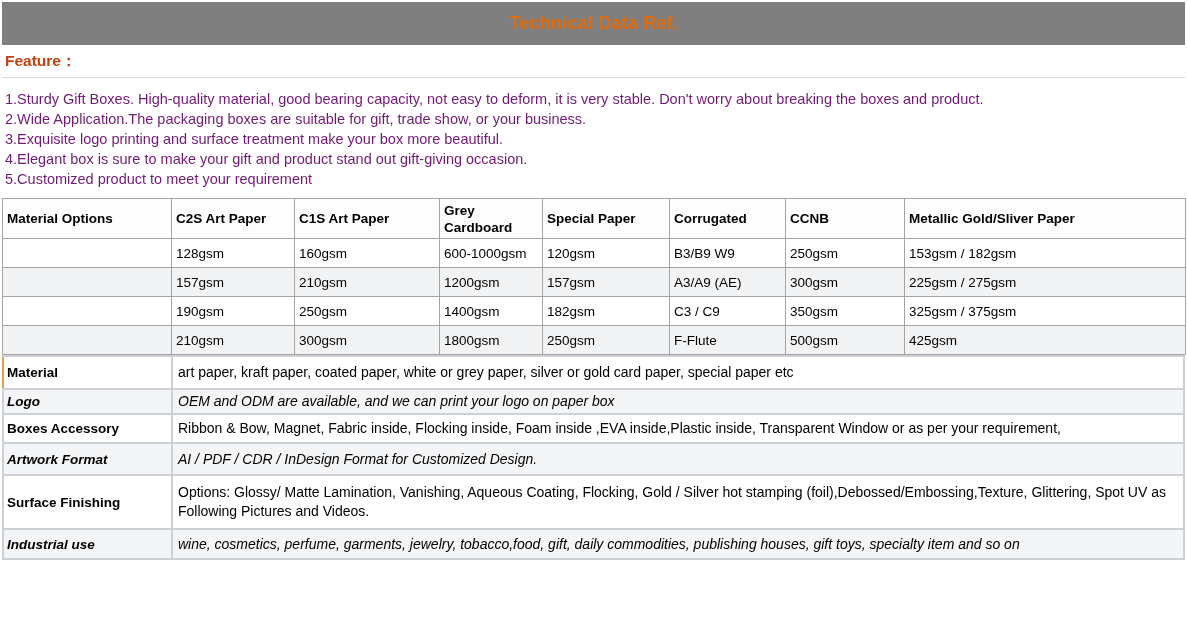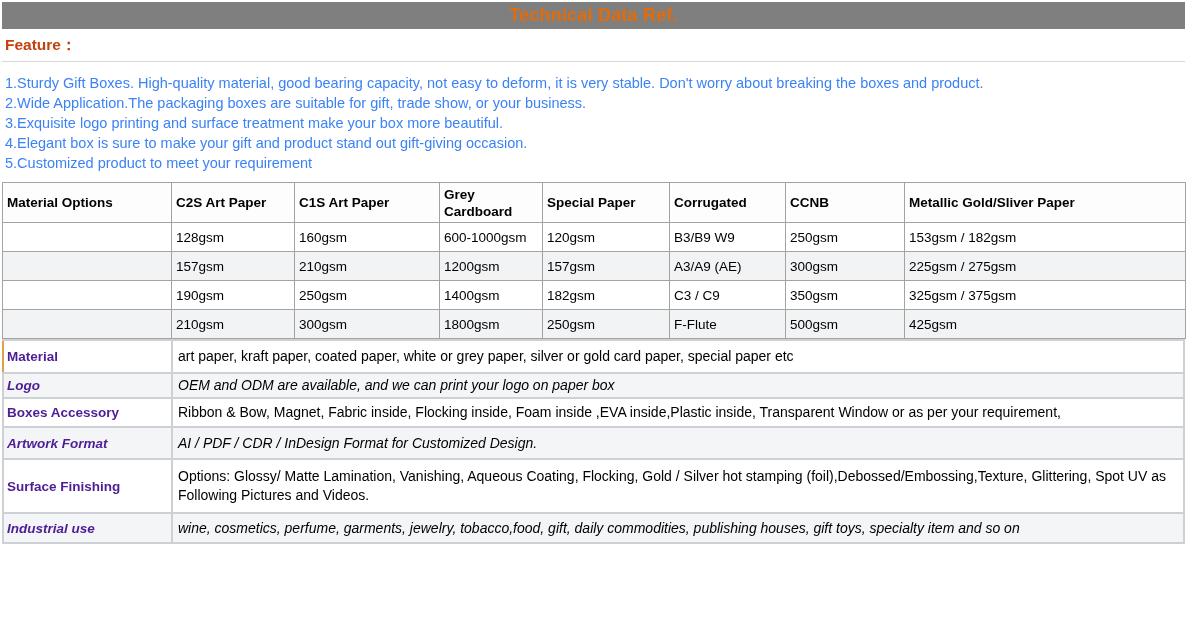--- a/index.html
+++ b/index.html
@@ -3,38 +3,38 @@
 <meta charset="utf-8">
 <style>
   * { box-sizing: border-box; margin: 0; padding: 0; }
   html, body { width: 1187px; height: 620px; background: #fff; overflow: hidden; }
   body { font-family: "Liberation Sans", sans-serif; color: #000; }
 
   .page { width: 1187px; height: 620px; padding: 2px 2px 0 2px; background: #fff; }
 
   
   .title-bar {
-    height: 27px; background: #7f7f7f;
+    height: 43px; background: #7f7f7f;
     display: flex; align-items: center; justify-content: center;
   }
   .title-bar span {
     color: #e26b0a; font-size: 18px; font-weight: bold; letter-spacing: 0.2px;
   }
 
   
   .feature-heading {
     height: 33px; display: flex; align-items: center;
     border-bottom: 1px solid #d9d9d9; padding-left: 3px;
   }
   .feature-heading span { font-size: 15.5px; font-weight: bold; color: #c2410c; }
 
   
   .feature-list { padding: 11px 0 9px 3px; }
   .feature-list p {
-    font-size: 14.5px; line-height: 20px; color: #3b82f6; white-space: nowrap;
+    font-size: 14.5px; line-height: 20px; color: #701a75; white-space: nowrap;
   }
 
   
   table.materials {
     width: 1183px; border-collapse: collapse; table-layout: fixed;
   }
   table.materials th, table.materials td {
     border: 1px solid #a3a3a3; padding: 1px 4px; text-align: left;
     overflow: hidden; white-space: normal;
   }
@@ -46,21 +46,21 @@
   table.materials tr.stripe td { background: #f2f3f5; }
 
   
   table.spec {
     width: 1183px; border-collapse: collapse; table-layout: fixed;
   }
   table.spec td {
     border: 2px solid #cdd0d4; vertical-align: middle; overflow: hidden;
   }
   table.spec td.label {
-    font-size: 13.5px; font-weight: bold; padding: 2px 4px 2px 3px; color: #4c1d95;
+    font-size: 13.5px; font-weight: bold; padding: 2px 4px 2px 3px; color: #000000;
   }
   table.spec td.value { font-size: 14px; padding: 2px 3px 2px 5px; line-height: 19px; }
   table.spec tr.stripe td { background: #f4f5f7; font-style: italic; }
   table.spec tr.row-material td.label { border-left: 2px solid #dfa04a; }
 
   .h33 td { height: 33px; } .h21 td { height: 21px; } .h30 td { height: 30px; }
   .h29 td { height: 29px; } .h32 td { height: 32px; } .h54 td { height: 54px; }
 </style>
 </head>
 <body>

